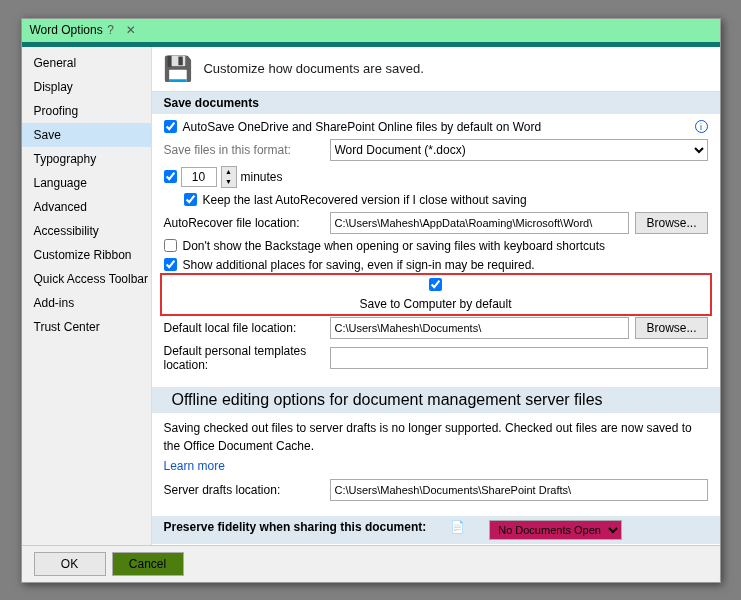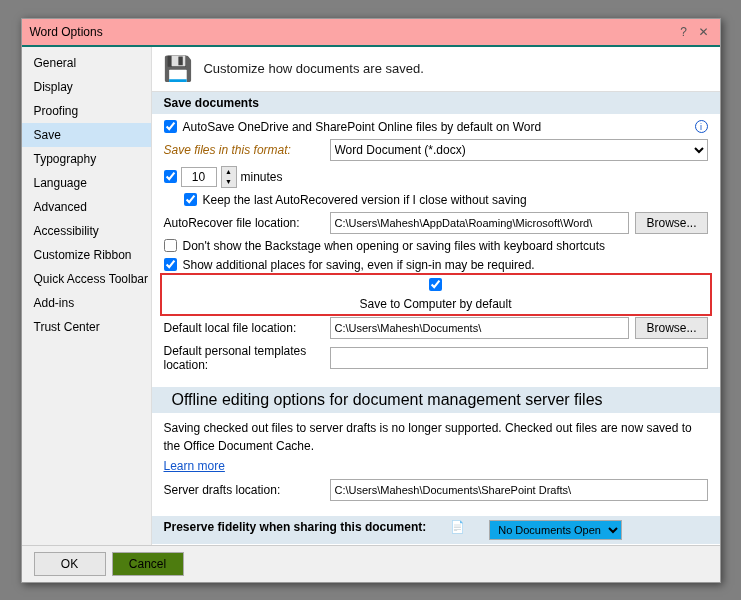--- a/index.html
+++ b/index.html
@@ -17,26 +17,25 @@
     .dialog {
       width: 700px;
       height: 565px;
       background: #f0f0f0;
       border: 1px solid #999;
       box-shadow: 2px 2px 8px rgba(0,0,0,0.5);
       display: flex;
       flex-direction: column;
     }
     .title-bar {
-      background: #fca5a5;
-      border-bottom: 2px solid #0f766e;
+      background: #86efac;
+      border-bottom: 5px solid #0f766e;
       padding: 6px 8px;
       display: flex;
       align-items: center;
-      justify-content: space-between;
       height: 28px;
     }
     .title-text {
       font-size: 12px;
       color: #000;
       font-weight: normal;
     }
     .title-buttons {
       display: flex;
       gap: 4px;
@@ -149,24 +148,23 @@
     }
 
     .format-row {
       display: flex;
       align-items: center;
       margin-bottom: 5px;
       gap: 6px;
     }
     .format-label {
       font-size: 12px;
-      color: #a16207;
+      color: #737373;
       width: 160px;
       flex-shrink: 0;
-      font-style: italic;
     }
     .format-select {
       flex: 1;
       height: 22px;
       font-size: 12px;
       border: 1px solid #ababab;
       background: #fff;
       padding: 0 0;
       cursor: pointer;
     }
@@ -263,21 +261,20 @@
     }
 
     .offline-text {
       font-size: 12px;
       color: #000;
       line-height: 1.5;
       margin-bottom: 4px;
     }
     .learn-more-link {
       color: #1155cc;
-      text-decoration: underline;
       cursor: pointer;
       font-size: 12px;
       margin-bottom: 6px;
       display: inline-block;
     }
 
     .fidelity-section {
       background: #dde8f0;
       padding: 4px 12px;
       font-size: 12px;
@@ -287,21 +284,21 @@
       margin-right: -12px;
       margin-bottom: 6px;
       margin-top: 4px;
       display: flex;
       gap: 24px;
     }
     .fidelity-select {
       height: 20px;
       font-size: 11px;
       border: 1px solid #ababab;
-      background: #0ea5e9;
+      background: #be185d;
       padding: 0 4px;
       cursor: pointer;
     }
 
     .disabled-checkbox-row {
       display: flex;
       align-items: center;
       margin-bottom: 4px;
       gap: 6px;
       padding-left: 4px;

